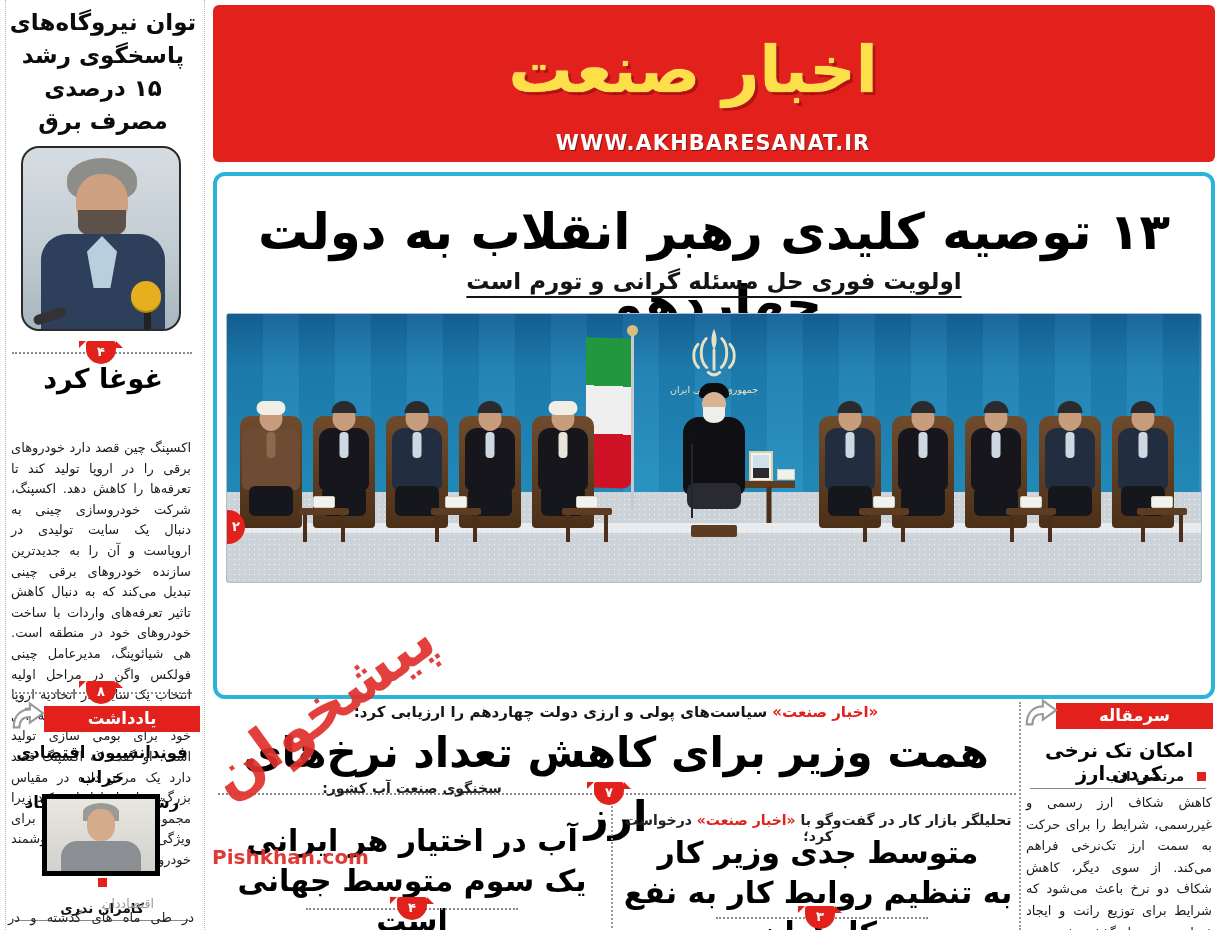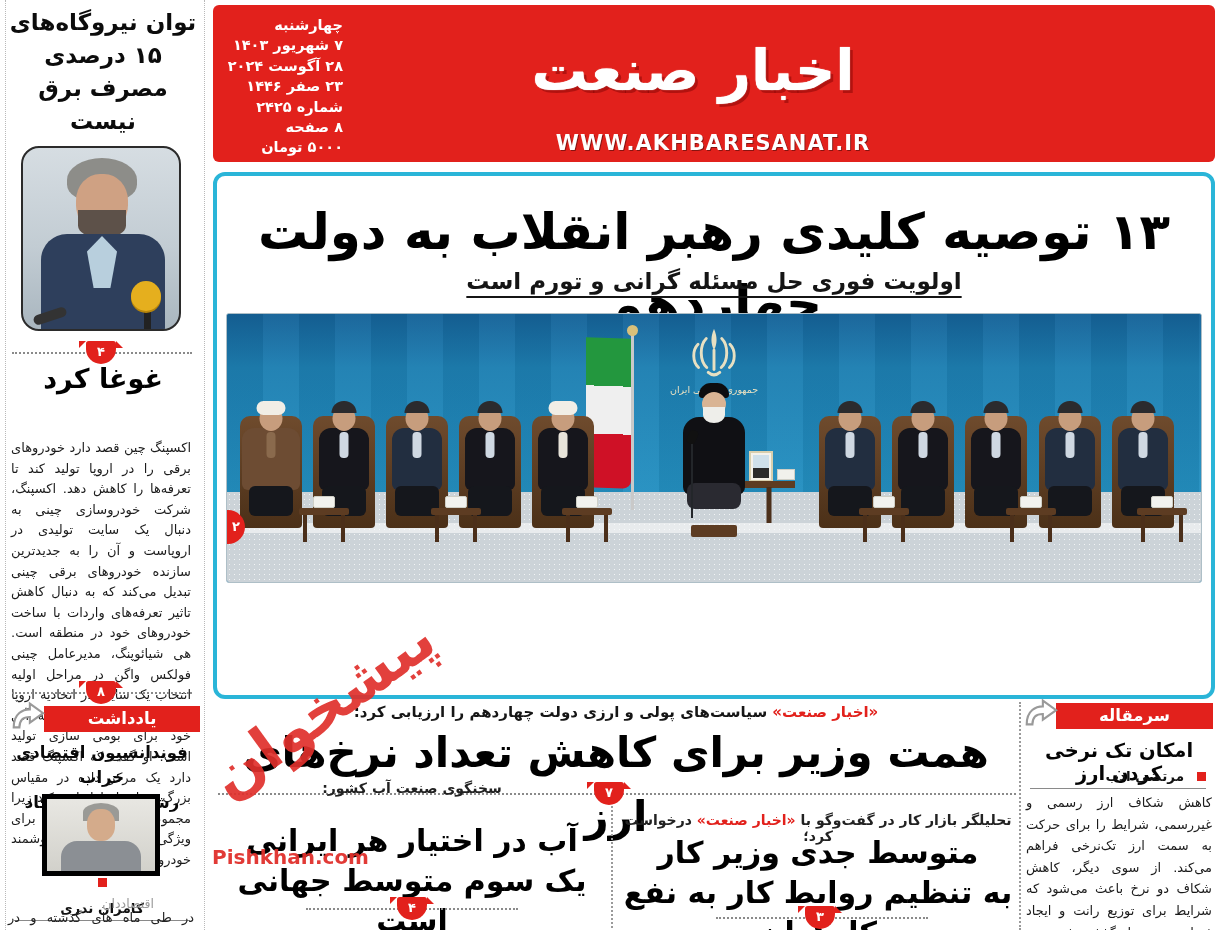--- a/index.html
+++ b/index.html
@@ -56,21 +56,21 @@
   .red-sq { width:9px; height:9px; background:#e2211c; display:inline-block; }
   .role-txt { color:#9a9a9a; font-size:12.5px; }
   .note-body { left:8px; top:908px; width:186px; font-size:13px; line-height:20px; text-align:justify; color:#222; }
 
   
   .masthead { left:213px; top:5px; width:1002px; height:157px; background:#e2211c; border-radius:6px; }
   .mh-dates { position:absolute; right:872px; top:10px; width:120px; color:#fff;
     font-size:14.5px; line-height:20.4px; font-weight:bold; text-align:right; }
   .mh-logo { position:absolute; left:70px; top:-4px; width:820px; height:138px;
     display:flex; align-items:center; justify-content:center;
-    color:#ffffff; font-weight:bold; font-size:56px; letter-spacing:-2px;
+    color:#fde047; font-weight:bold; font-size:64px; letter-spacing:-2px;
     text-shadow:0 0 1px #fff, 3px 3px 0 rgba(120,0,0,.45); white-space:nowrap; }
   .mh-url { position:absolute; left:190px; top:126px; width:620px; text-align:center;
     color:#fff; font-weight:bold; font-size:21px; letter-spacing:1px; direction:ltr;
     text-shadow:1px 1px 0 rgba(0,0,0,.4); }
 
   
   .main-box { left:213px; top:172px; width:1002px; height:527px; background:#fff;
     border:4px solid #2ab5d8; border-radius:12px; }
   .main-headline { left:213px; top:184px; width:1002px; text-align:center; color:#000;
     font-weight:900; font-size:50px; line-height:72px;margin-top:12px; }
@@ -179,20 +179,21 @@
 </head>
 <body>
 
 <div class="page">
 
   <div class="left-col-line" style="left:5px"></div>
   <div class="left-col-line" style="left:204px"></div>
 
   <div class="abs power-headline">
     <div>توان نیروگاه‌های</div>
+    <div>پاسخگوی رشد</div>
     <div>۱۵ درصدی</div>
     <div>مصرف برق نیست</div>
   </div>
 
   <div class="abs portrait1">
     <div class="m1-hair"></div>
     <div class="m1-face"></div>
     <div class="m1-beard"></div>
     <div class="m1-body"></div>
     <div class="m1-shirt"></div>
@@ -231,29 +232,20 @@
   </div>
 
   <div class="abs byline" style="left:14px; top:878px; width:176px;flex-direction:column;">
     <span class="red-sq"></span>
     <span>کامران ندری</span>
   </div>
   <div class="abs role-txt" style="left:14px; top:896px; width:160px; text-align:right; padding-right:20px;">اقتصاددان</div>
   <div class="abs note-body">در طی ماه های گذشته و در هنگامه برگزاری انتخابات ریاست جمهوری بخش</div>
 
   <div class="abs masthead">
-    <div class="mh-dates">
-      <div>چهارشنبه</div>
-      <div>۷ شهریور ۱۴۰۳</div>
-      <div>۲۸ آگوست ۲۰۲۴</div>
-      <div>۲۳ صفر ۱۴۴۶</div>
-      <div>شماره ۲۴۲۵</div>
-      <div>۸ صفحه</div>
-      <div>۵۰۰۰ تومان</div>
-    </div>
     <div class="mh-logo">اخبار صنعت</div>
     <div class="mh-url">WWW.AKHBARESANAT.IR</div>
   </div>
 
   <div class="abs main-box"></div>
   <div class="abs main-headline">۱۳ توصیه کلیدی رهبر انقلاب به دولت چهاردهم</div>
   <div class="abs main-subtitle">اولویت فوری حل مسئله گرانی و تورم است</div>
 
   <div class="abs photo">
     <div class="backdrop"></div>

